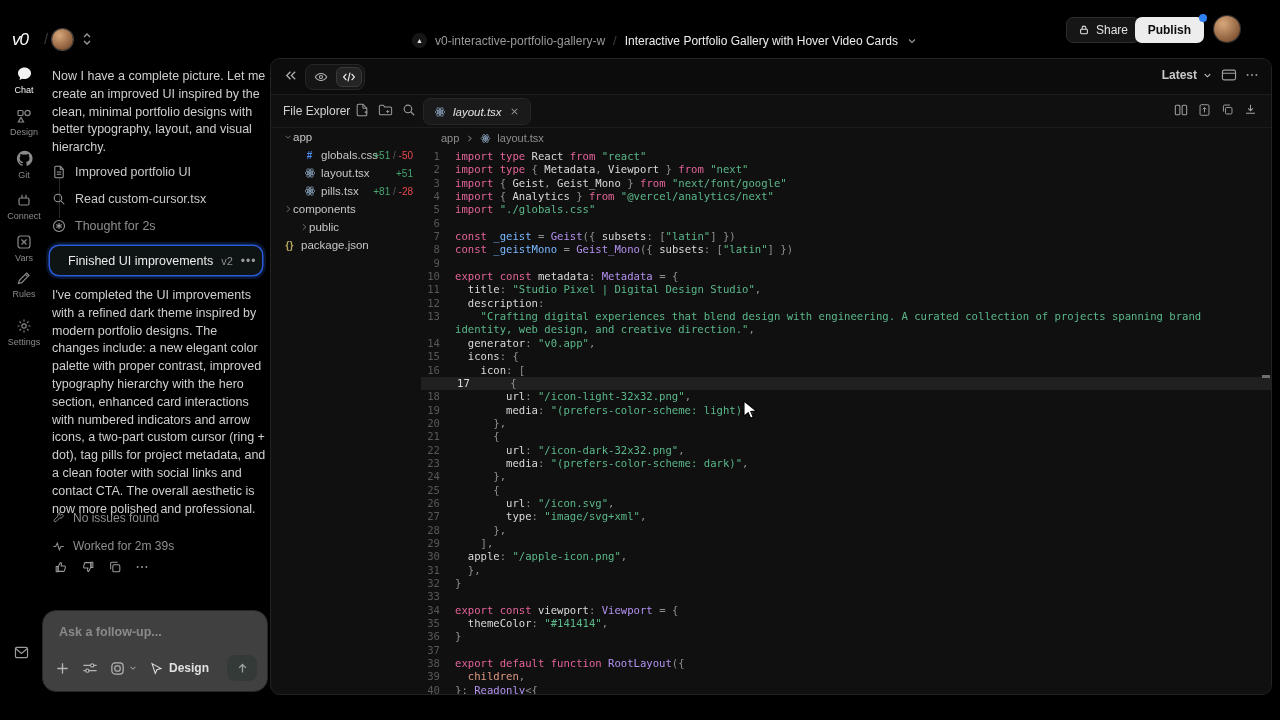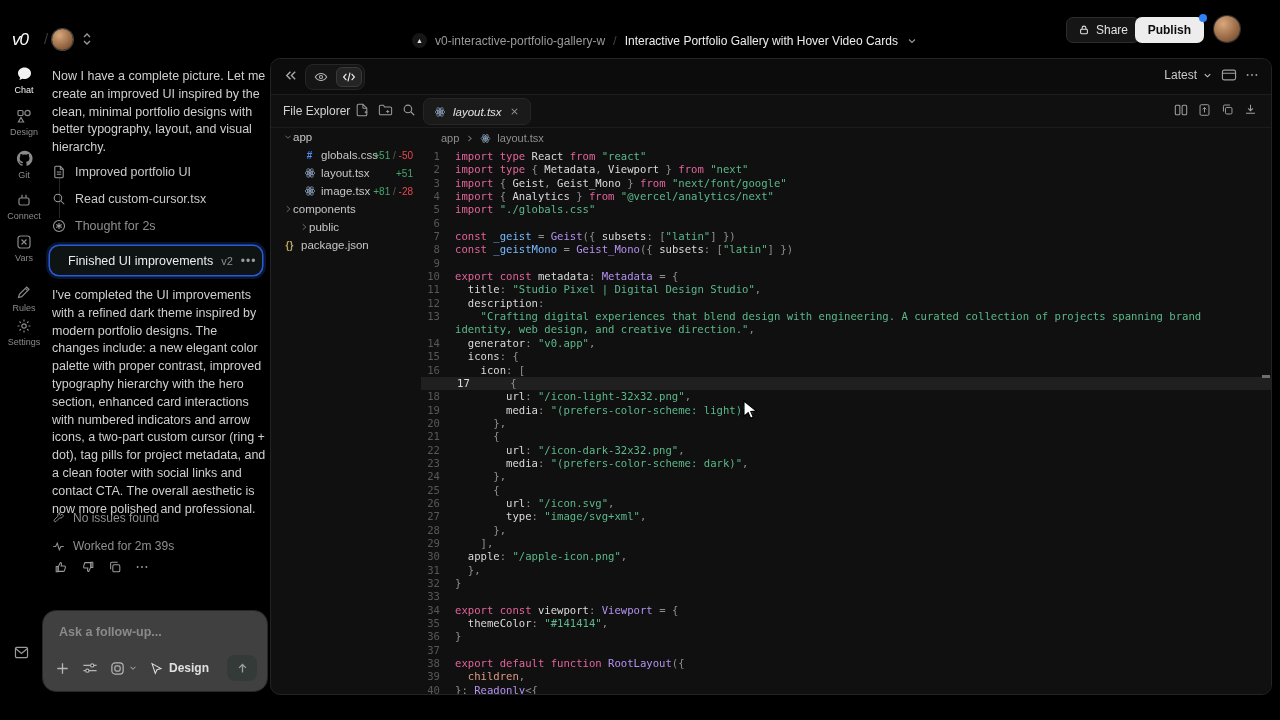--- a/index.html
+++ b/index.html
@@ -51,21 +51,21 @@
   .inputbox .design { display:flex; align-items:center; gap:6px; font-size:12px; color:#e0e0e0; }
   .send { margin-left:auto; width:30px; height:26px; background:#343a37; border-radius:8px; display:flex; align-items:center; justify-content:center; color:#9aa29d; }
 
   
   .editor { left:270px; top:58px; width:1002px; height:637px; background:#101010; border:1px solid #232323; border-radius:10px; overflow:hidden; }
   .ed-toolbar { position:absolute; left:0; top:0; width:100%; height:36px; background:#0c0c0c; border-bottom:1px solid #1d1d1d; }
   .ed-toolbar .coll { position:absolute; left:12px; top:9px; color:#a8a8a8; }
   .viewtoggle { position:absolute; left:34px; top:5px; height:26px; background:#151515; border:1px solid #262626; border-radius:8px; display:flex; align-items:center; padding:2px; gap:2px; }
   .viewtoggle .seg { width:26px; height:20px; display:flex; align-items:center; justify-content:center; border-radius:6px; color:#b5b5b5; }
   .viewtoggle .seg.on { background:#242424; border:1px solid #3a3a3a; color:#ededed; }
-  .ed-right { position:absolute; right:12px; top:9px; display:flex; align-items:center; gap:8px; color:#9f9f9f; font-size:12px; }
+  .ed-right { position:absolute; right:12px; top:9px; display:flex; align-items:center; gap:8px; color:#9f9f9f; font-size:12px;font-weight:bold; }
   .latest { display:flex; align-items:center; gap:5px; color:#c9c9c9; }
   .hdr-row { position:absolute; left:0; top:36px; width:100%; height:33px; border-bottom:1px solid #1c1c1c; }
   .fe-title { position:absolute; left:12px; top:9px; font-size:12px; color:#d2d2d2; }
   .fe-icons { position:absolute; left:84px; top:8px; display:flex; gap:9px; color:#9a9a9a; }
   .tab { position:absolute; left:152px; top:3px; height:27px; display:flex; align-items:center; gap:7px; padding:0 10px; background:#1a1a1a; border:1px solid #262626; border-radius:7px; }
   .tab .tlabel { font-size:11.5px; font-style:italic; color:#e2e2e2; }
   .tab .tclose { color:#9a9a9a; }
   .tabbar-icons { position:absolute; right:14px; top:8px; display:flex; gap:10px; color:#9f9f9f; }
 
   .fe-tree { position:absolute; left:0; top:69px; width:150px; }
@@ -175,21 +175,21 @@
     </div>
     <div class="rail-item" style="top: 176px;">
       <span class="ric">
         <svg width="16" height="16" viewBox="0 0 16 16" fill="none" stroke="currentColor" stroke-width="1.2">
           <rect x="2" y="2" width="12" height="12" rx="2.5"></rect>
           <path d="M5.5 5.5l5 5M10.5 5.5l-5 5"></path>
         </svg>
       </span>
                  <div class="rlb">Vars</div>
     </div>
-    <div class="rail-item" style="top: 226px;">
+    <div class="rail-item" style="top: 212px;">
       <span class="ric">
         <svg width="16" height="16" viewBox="0 0 16 16" fill="none" stroke="currentColor" stroke-width="1.2">
           <path d="M2.5 13.5l.9-3.2 7.3-7.3 2.3 2.3-7.3 7.3z"></path>
           <path d="M9.4 4.3l2.3 2.3"></path>
         </svg>
       </span>
                  <div class="rlb">Rules</div>
     </div>
     <div class="rail-item" style="top: 260px;">
       <span class="ric">
@@ -430,21 +430,21 @@
       </div>
       <div class="tree-row" style="padding-left: 32px;">
         <span class="ficon">
           <svg width="12" height="12" viewBox="0 0 16 16" fill="none" stroke="#8aa3bd" stroke-width="1">
             <circle cx="8" cy="8" r="1.3" fill="#8aa3bd"></circle>
             <ellipse cx="8" cy="8" rx="6.5" ry="2.6"></ellipse>
             <ellipse cx="8" cy="8" rx="6.5" ry="2.6" transform="rotate(60 8 8)"></ellipse>
             <ellipse cx="8" cy="8" rx="6.5" ry="2.6" transform="rotate(120 8 8)"></ellipse>
           </svg>
         </span>
-        <span>image.tsx</span>
+        <span>pills.tsx</span>
         <span class="diff">
        <span class="add">+81</span><span class="sep"> / </span><span class="del">-28</span></span>
       </div>
       <div class="tree-row" style="padding-left: 12px;">
         <span class="chev">
           <svg width="10" height="10" viewBox="0 0 16 16" fill="none" stroke="currentColor" stroke-width="1.2">
             <path d="M6 3.5L11 8l-5 4.5"></path>
           </svg>
         </span>
         <span>components</span>

